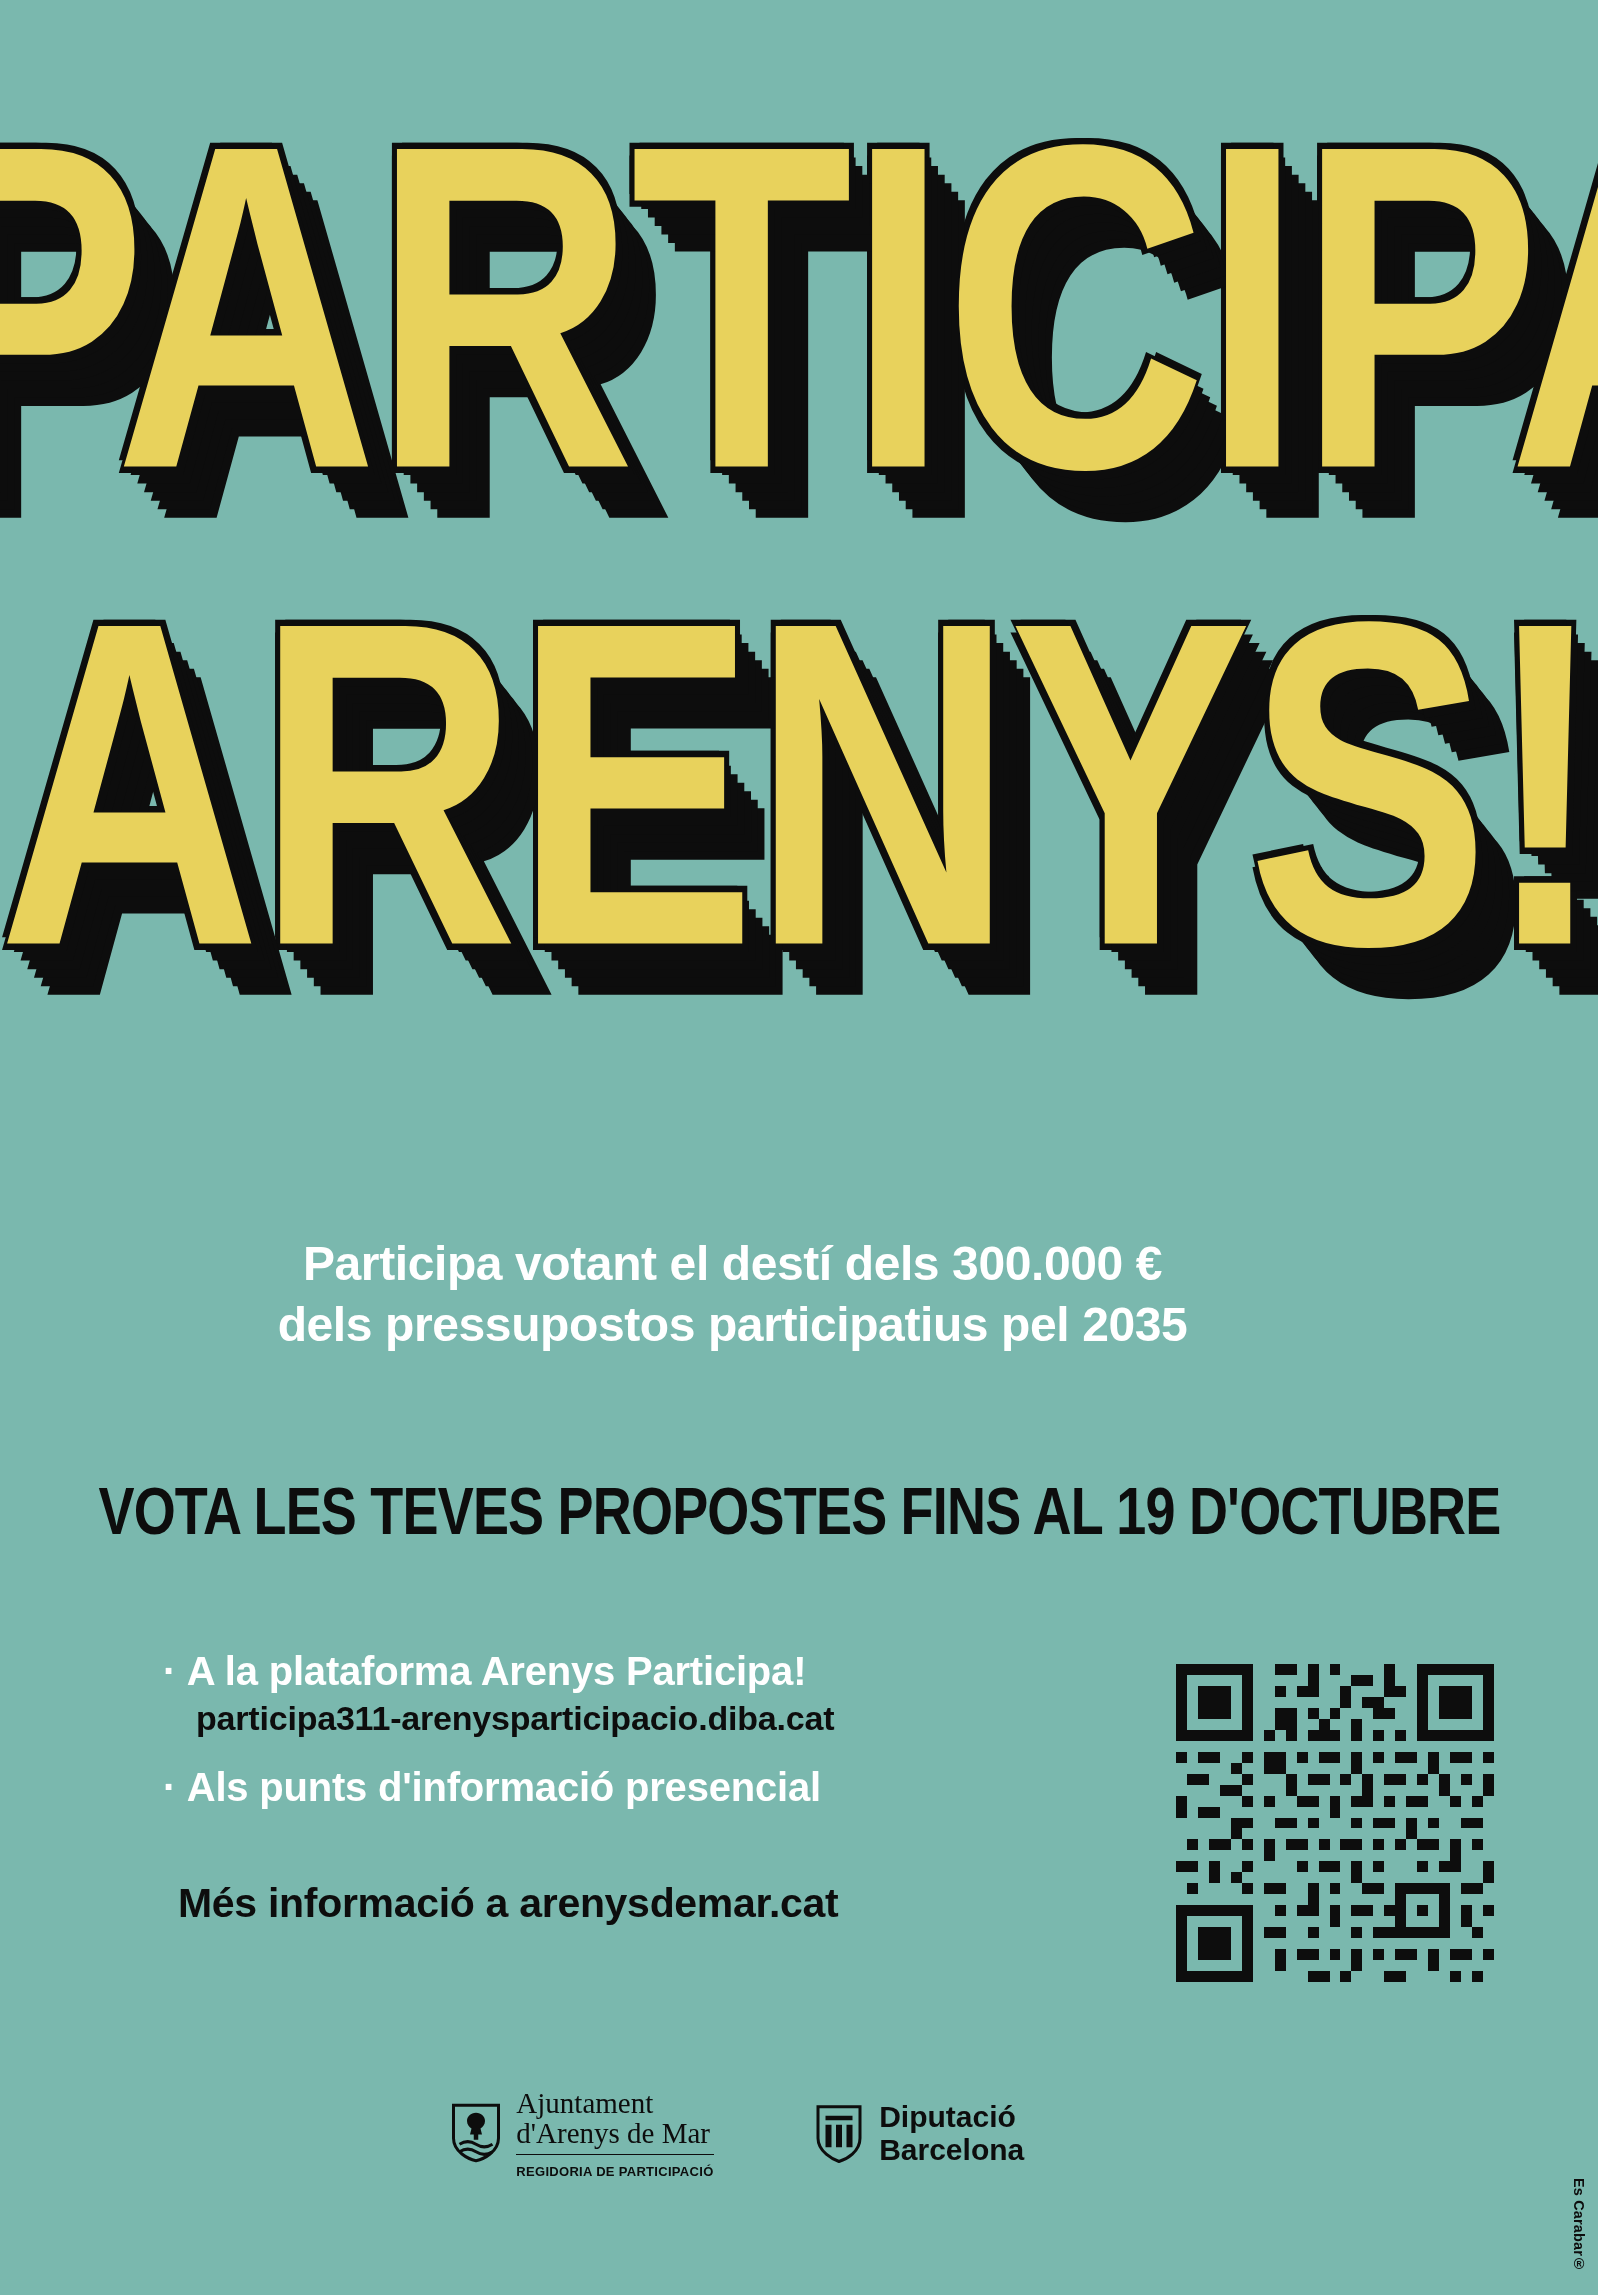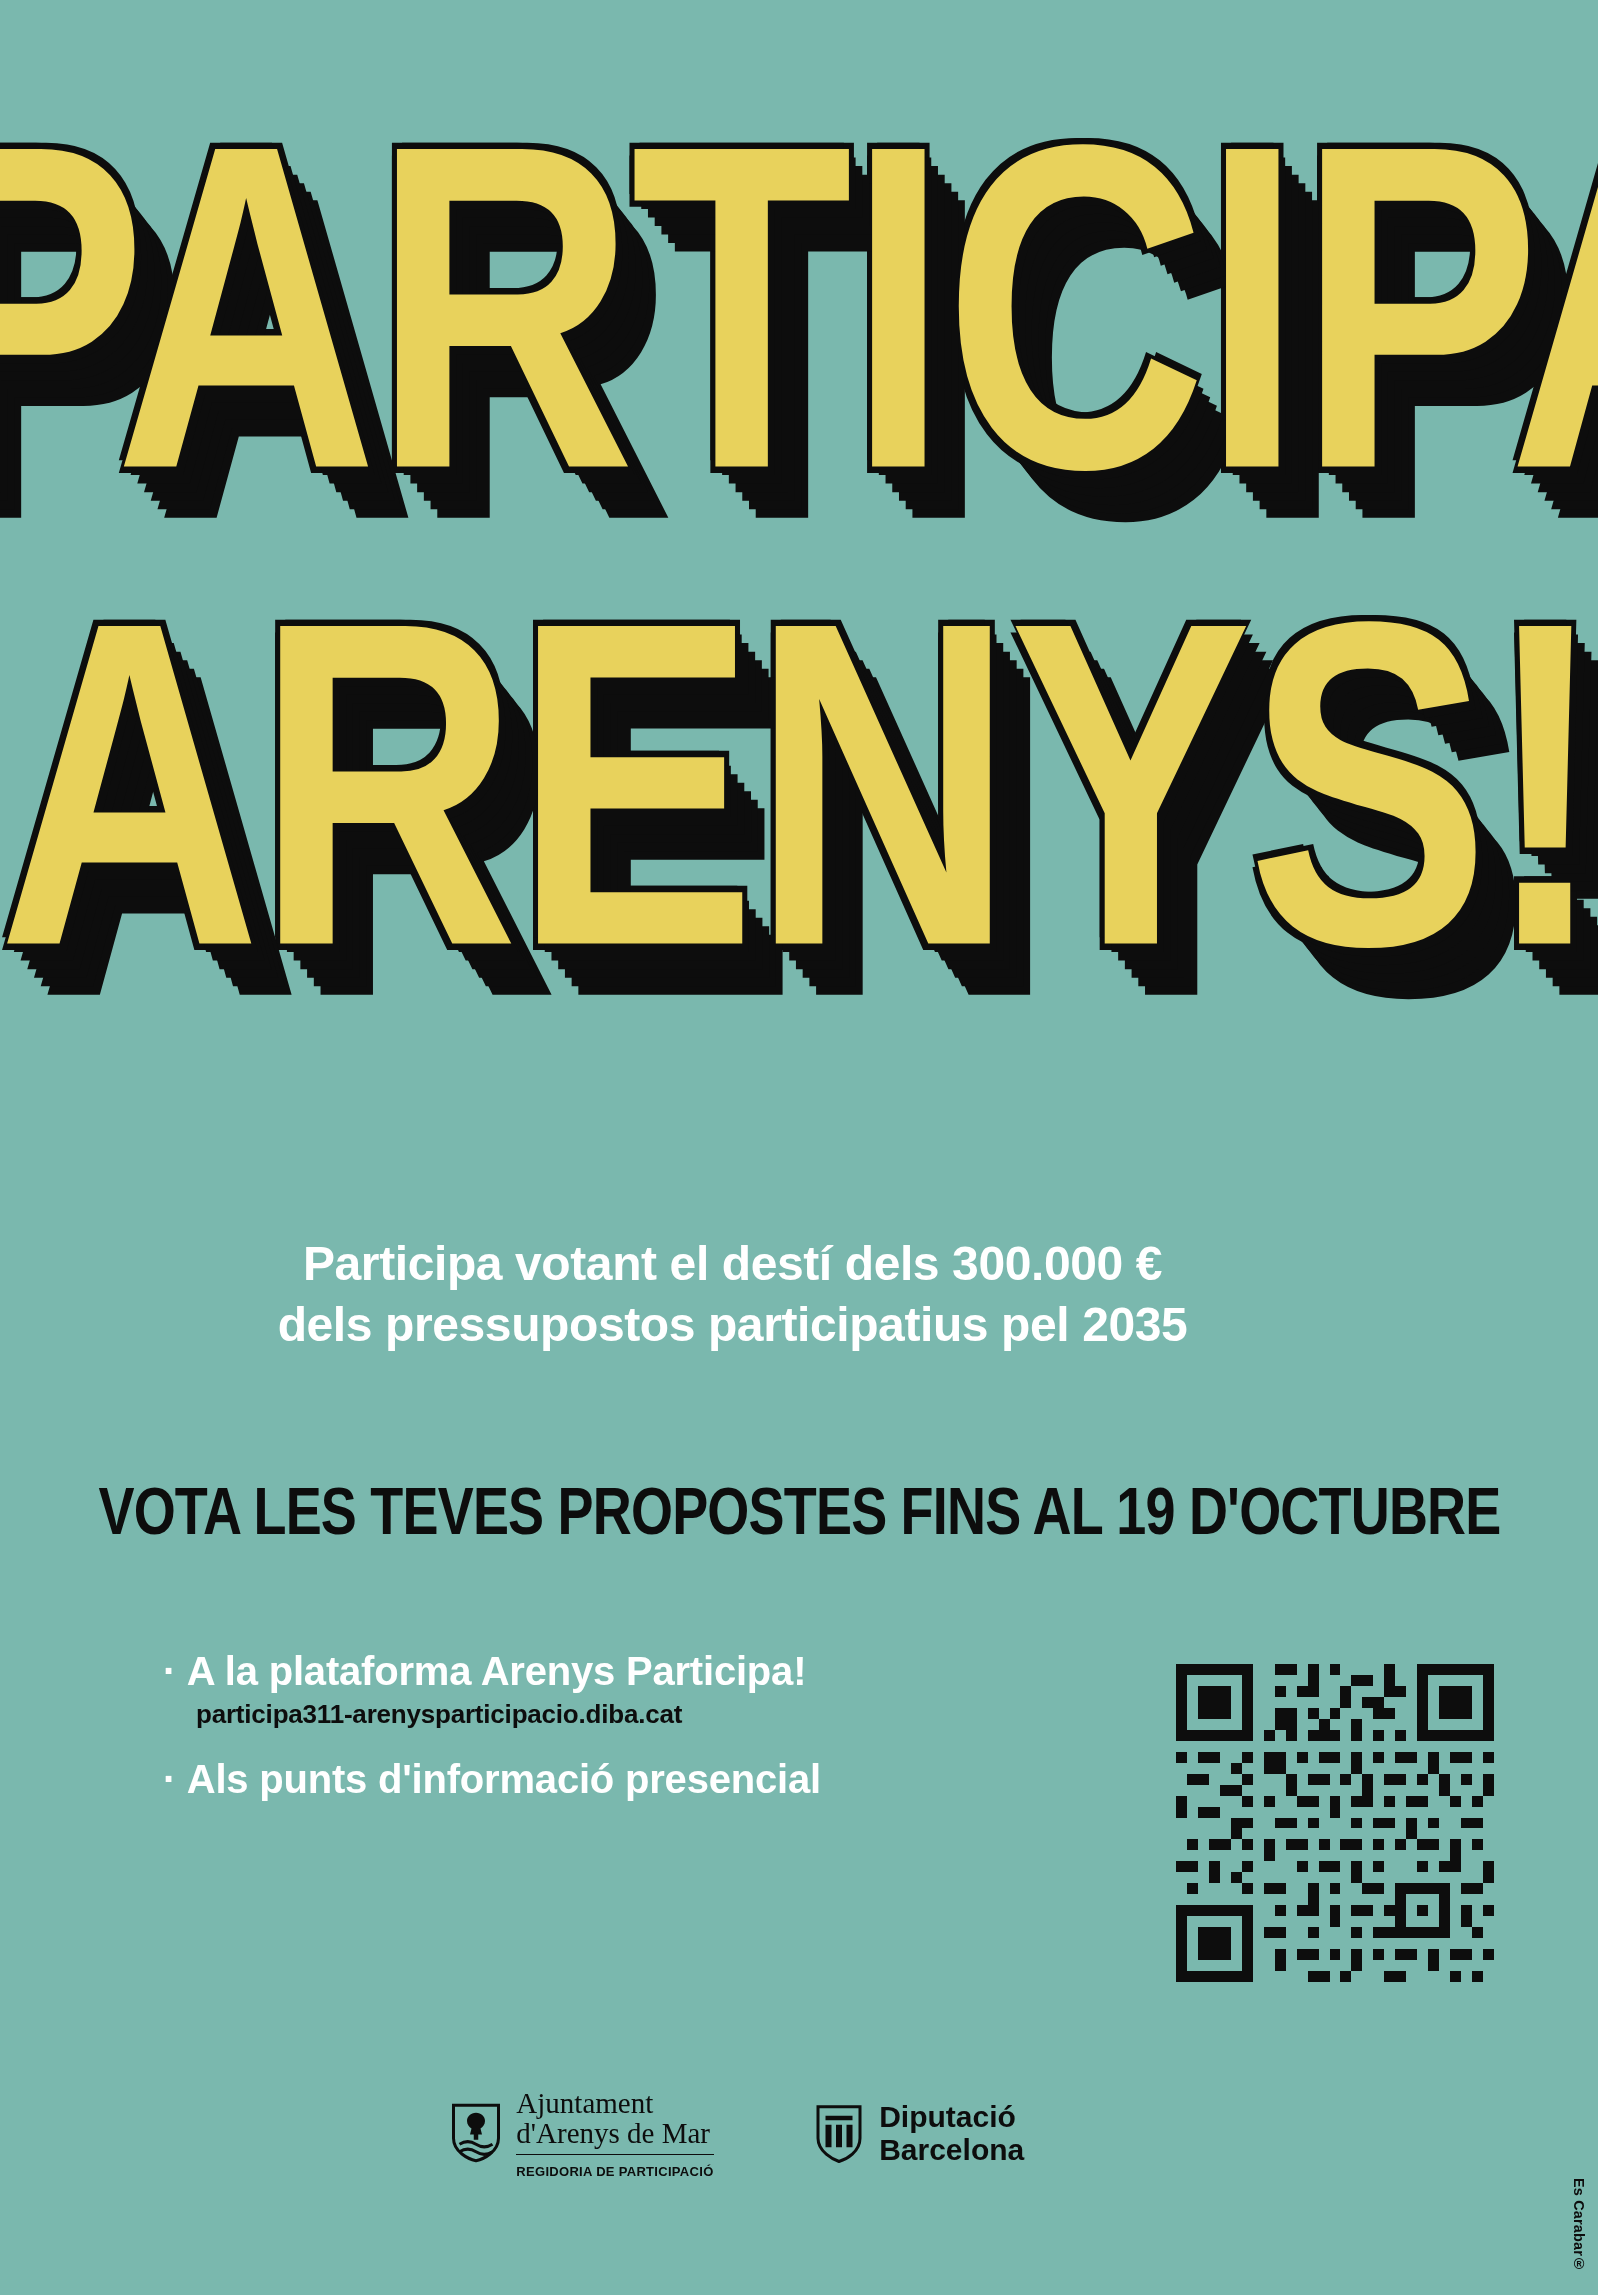--- a/index.html
+++ b/index.html
@@ -115,21 +115,21 @@
   }
 
   .bullet .dot {
     display: inline-block;
     margin-right: 10.6px;
   }
 
   .url {
     color: #0d0d0d;
     font-weight: bold;
-    font-size: 26px;
+    font-size: 34px;
     letter-spacing: -0.2px;
     margin: 0 0 27px 33px;
   }
 
   .bullet2 {
     margin-top: 4.5px;
   }
 
   .more {
     color: #0d0d0d;
@@ -237,20 +237,21 @@
   <div class="info">
     <div class="bullet">
       <span class="dot">·</span><span>A la plataforma Arenys Participa!</span>
     </div>
     <div class="url">participa311-arenysparticipacio.diba.cat</div>
 
     <div class="bullet bullet2">
       <span class="dot">·</span><span>Als punts d'informació presencial</span>
     </div>
 
+    <div class="more">Més informació a arenysdemar.cat</div>
   </div>
 
   <div class="qr">
     <svg width="318" height="318" viewBox="0 0 29 29" shape-rendering="crispEdges" aria-hidden="true">
       <rect width="29" height="29" fill="#7ab8ae"></rect>
       <g fill="#0d0d0d">
 
         <rect x="0" y="0" width="7" height="1"></rect>
           <rect x="0" y="6" width="7" height="1"></rect>
         <rect x="0" y="0" width="1" height="7"></rect>

